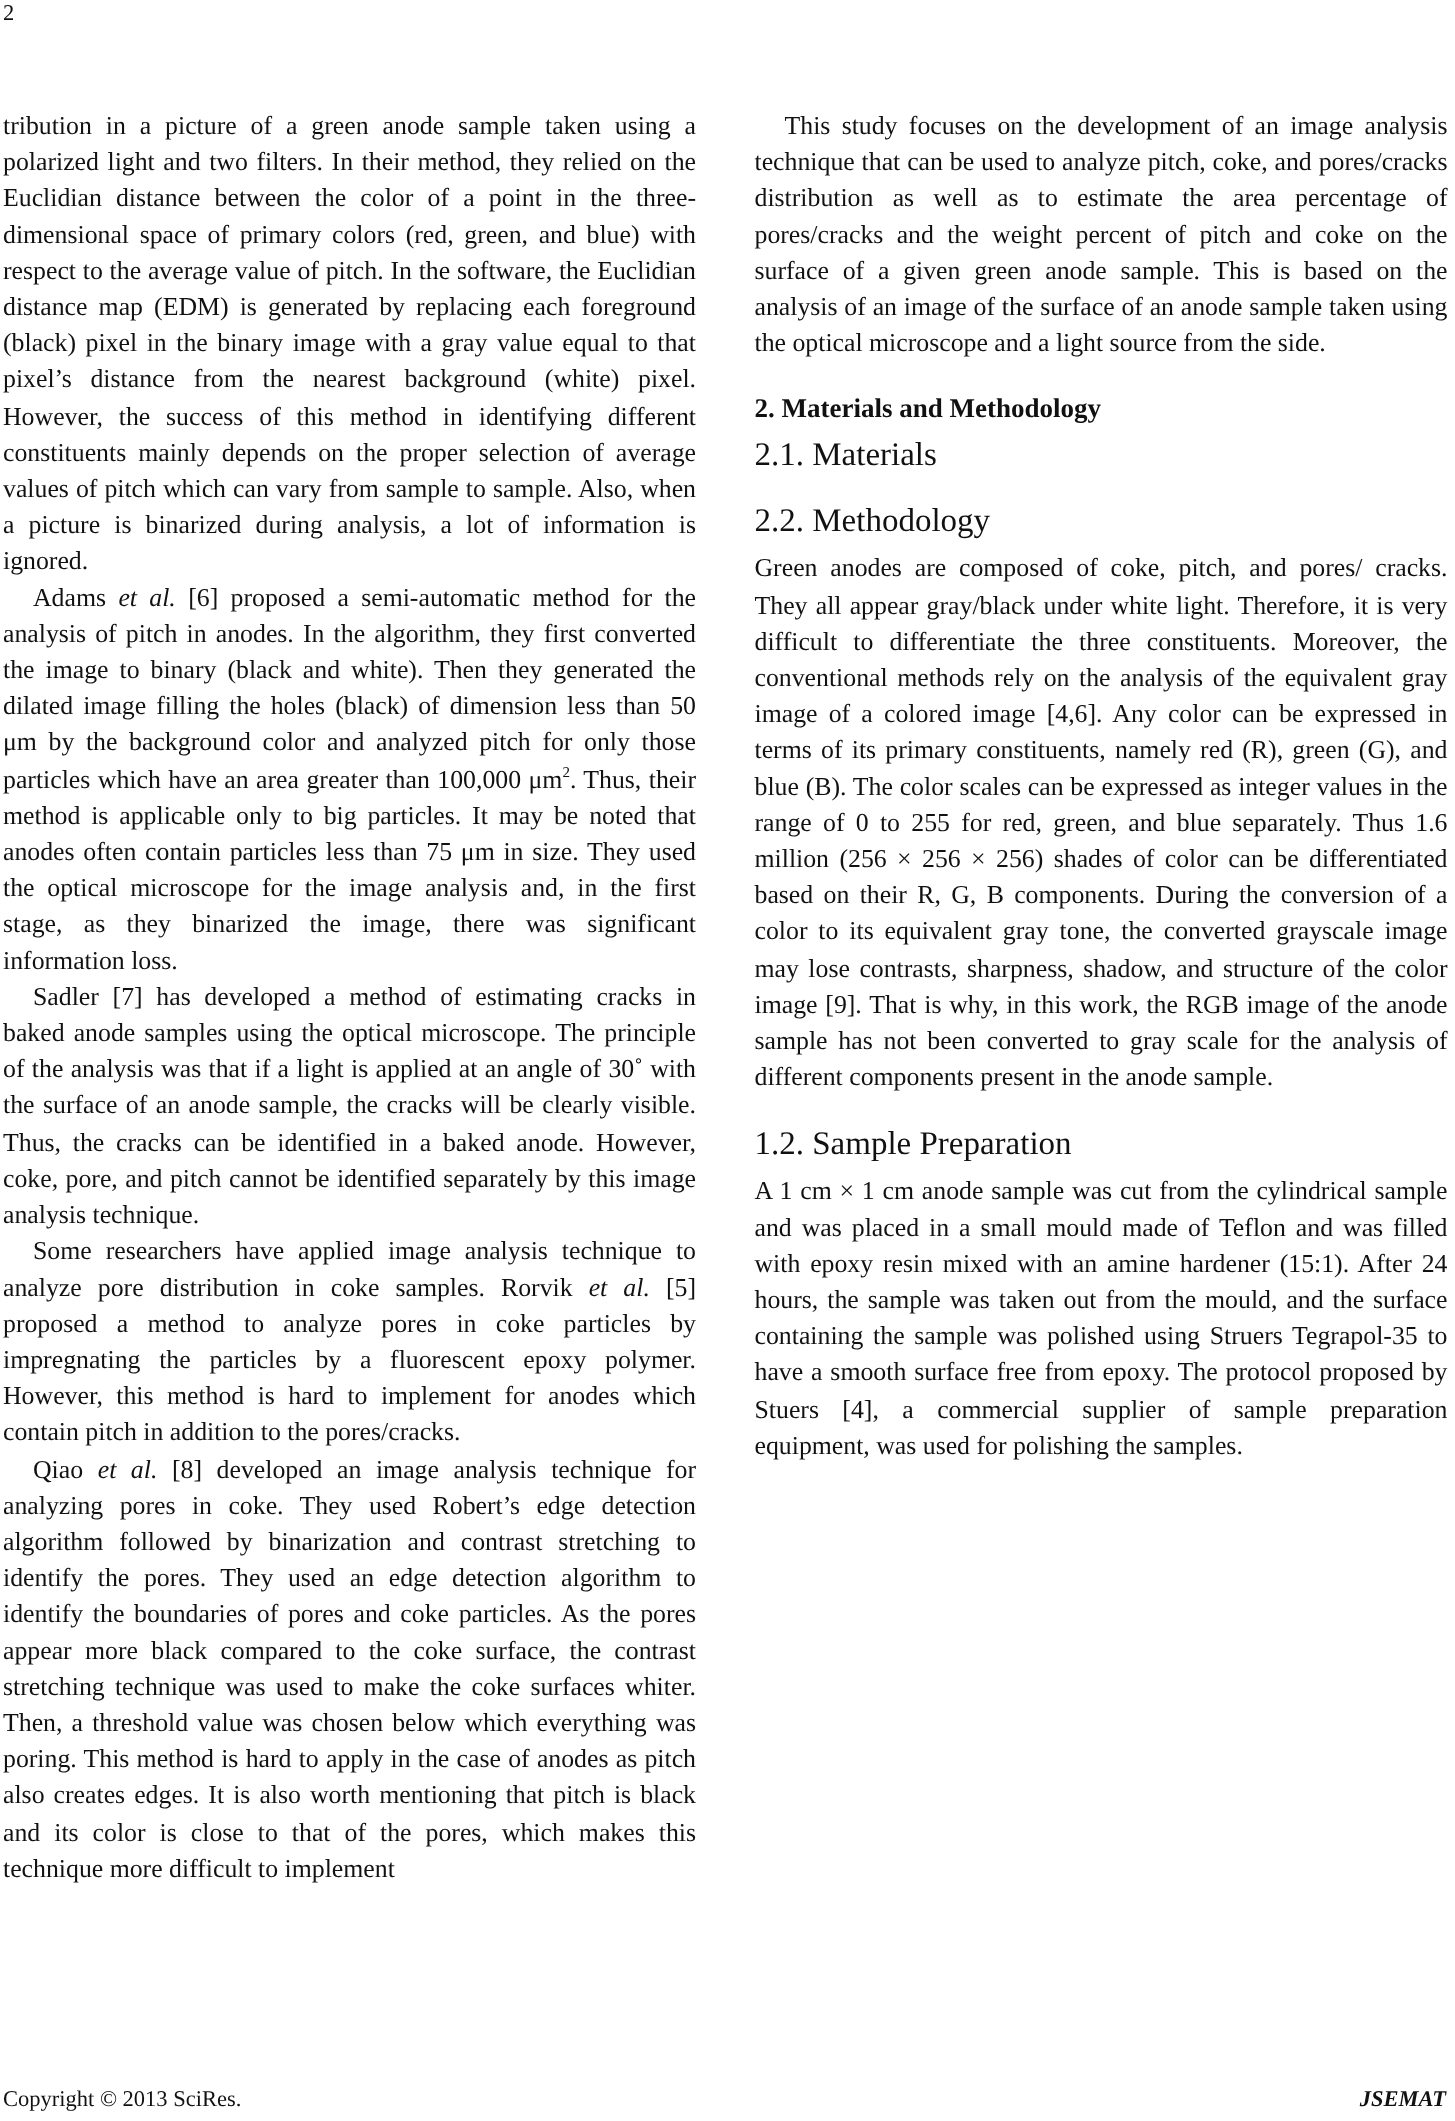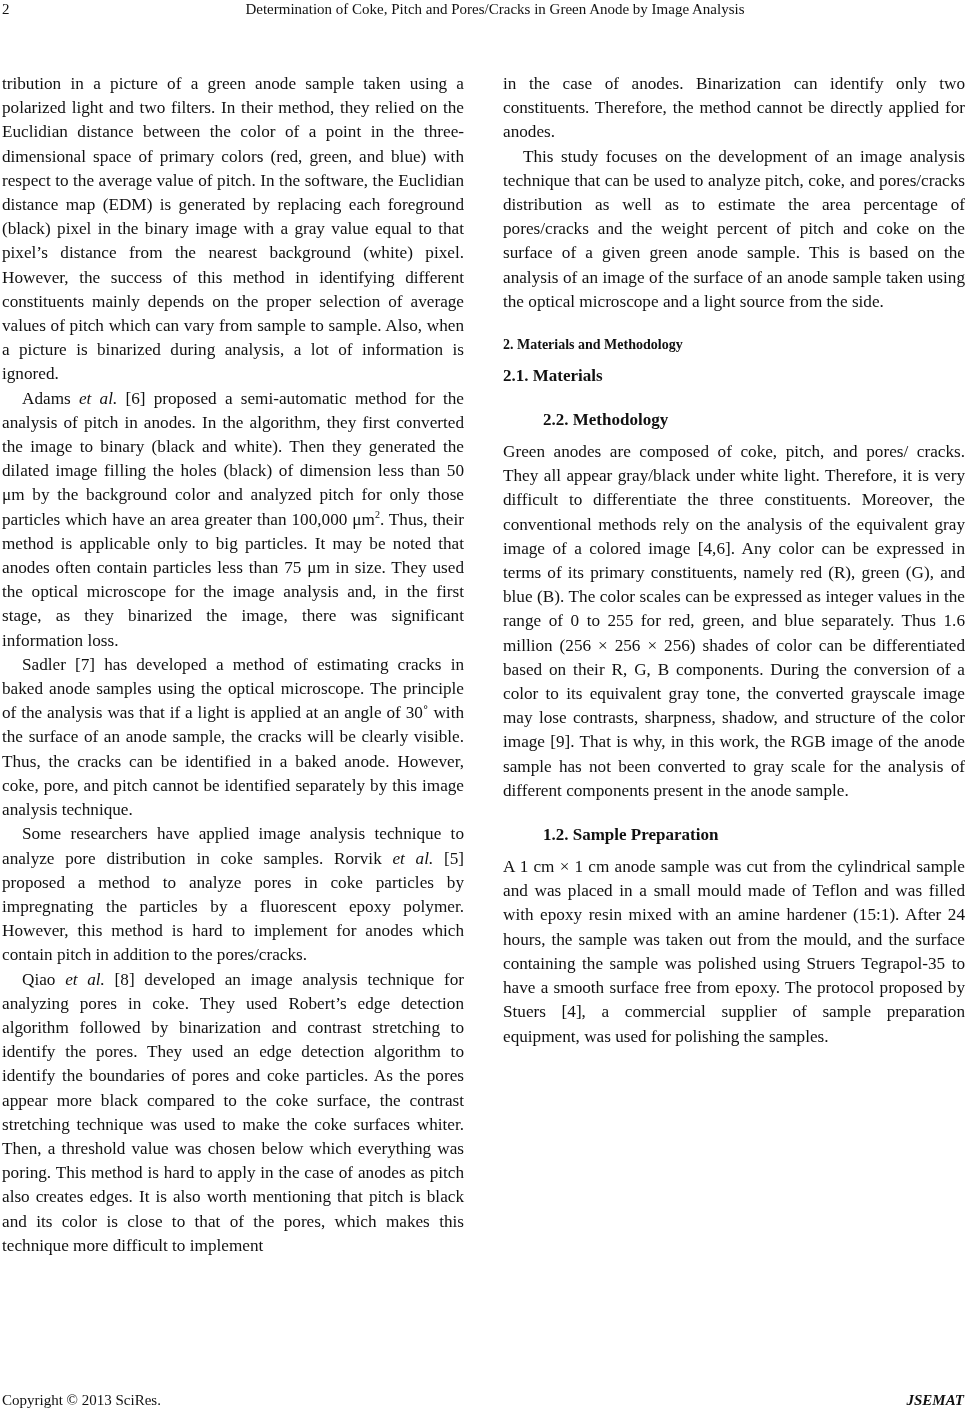--- a/index.html
+++ b/index.html
@@ -9,45 +9,43 @@
   .header .pnum { position: absolute; left: 2px; top: 0; }
   .header .rtitle { position: absolute; left: 0; right: 0; top: 0; text-align: center; padding-left: 20px; }
   .col { position: absolute; top: 72px; width: 462px; font-size: 17.2px; line-height: 24.2px; text-align: justify; hyphens: none; }
   .col.left { left: 2px; }
   .col.right { left: 503px; }
   .col p { margin: 0; text-indent: 0; }
   .col p.ind { text-indent: 20px; }
   .col p + p { margin-top: 0; }
   .col em { font-style: italic; }
   sup { font-size: 10px; vertical-align: 7px; line-height: 0; }
-  h2.sec { font-size: 14px; font-weight: bold; margin: 18px 0 6px 0; line-height: 26px; }
-  h3.sub { font-size: 17px; font-weight: bold; margin: 6px 0 8px 0; line-height: 24px; }
-  h3.sub.gap { margin-top: 20px; margin-left: 40px; }
+  h2.sec { font-size: 18px; font-weight: bold; margin: 18px 0 6px 0; line-height: 26px; }
+  h3.sub { font-size: 22px; font-weight: normal; margin: 6px 0 8px 0; line-height: 24px; }
+  h3.sub.gap { margin-top: 20px; }
   .footer { position: absolute; left: 0; top: 1391px; width: 970px; font-size: 15px; line-height: 18px; }
   .footer .copy { position: absolute; left: 2px; top: 0; }
   .footer .journal { position: absolute; right: 6px; top: 0; font-weight: bold; font-style: italic; }
 </style>
 </head>
 <body>
 
 <div class="header">
   <span class="pnum">2</span>
-  <span class="rtitle">Determination of Coke, Pitch and Pores/Cracks in Green Anode by Image Analysis</span>
 </div>
 
 <div class="col left">
   <p>tribution in a picture of a green anode sample taken using a polarized light and two filters. In their method, they relied on the Euclidian distance between the color of a point in the three-dimensional space of primary colors (red, green, and blue) with respect to the average value of pitch. In the software, the Euclidian distance map (EDM) is generated by replacing each foreground (black) pixel in the binary image with a gray value equal to that pixel’s distance from the nearest background (white) pixel. However, the success of this method in identifying dif­ferent constituents mainly depends on the proper selec­tion of average values of pitch which can vary from sam­ple to sample. Also, when a picture is binarized during analysis, a lot of information is ignored.</p>
   <p class="ind"><span>Adams </span><em>et al.</em><span> [6] proposed a semi-automatic method for the analysis of pitch in anodes. In the algorithm, they first converted the image to binary (black and white). Then they generated the dilated image filling the holes (black) of dimension less than 50 μm by the background color and analyzed pitch for only those particles which have an area greater than 100,000 μm</span><sup>2</sup><span>. Thus, their method is applicable only to big particles. It may be noted that anodes often contain particles less than 75 μm in size. They used the optical microscope for the image analysis and, in the first stage, as they binarized the im­age, there was significant information loss.</span></p>
   <p class="ind">Sadler [7] has developed a method of estimating cracks in baked anode samples using the optical micro­scope. The principle of the analysis was that if a light is applied at an angle of 30˚ with the surface of an anode sample, the cracks will be clearly visible. Thus, the cracks can be identified in a baked anode. However, coke, pore, and pitch cannot be identified separately by this image analysis technique.</p>
   <p class="ind"><span>Some researchers have applied image analysis tech­nique to analyze pore distribution in coke samples. Ror­vik </span><em>et al.</em><span> [5] proposed a method to analyze pores in coke particles by impregnating the particles by a fluorescent epoxy polymer. However, this method is hard to imple­ment for anodes which contain pitch in addition to the pores/cracks.</span></p>
   <p class="ind"><span>Qiao </span><em>et al.</em><span> [8] developed an image analysis technique for analyzing pores in coke. They used Robert’s edge detection algorithm followed by binarization and contrast stretching to identify the pores. They used an edge detec­tion algorithm to identify the boundaries of pores and coke particles. As the pores appear more black compared to the coke surface, the contrast stretching technique was used to make the coke surfaces whiter. Then, a threshold value was chosen below which everything was poring. This method is hard to apply in the case of anodes as pitch also creates edges. It is also worth mentioning that pitch is black and its color is close to that of the pores, which makes this technique more difficult to implement</span></p>
 </div>
 
 <div class="col right">
-  <p>in the case of anodes. Binarization can identify only two constituents. Therefore, the method cannot be directly applied for anodes.</p>
   <p class="ind">This study focuses on the development of an image analysis technique that can be used to analyze pitch, coke, and pores/cracks distribution as well as to estimate the area percentage of pores/cracks and the weight percent of pitch and coke on the surface of a given green anode sample. This is based on the analysis of an image of the surface of an anode sample taken using the optical mi­croscope and a light source from the side.</p>
   <h2 class="sec">2. Materials and Methodology</h2>
   <h3 class="sub">2.1. Materials</h3>
   <h3 class="sub gap">2.2. Methodology</h3>
   <p>Green anodes are composed of coke, pitch, and pores/ cracks. They all appear gray/black under white light. Therefore, it is very difficult to differentiate the three constituents. Moreover, the conventional methods rely on the analysis of the equivalent gray image of a colored image [4,6]. Any color can be expressed in terms of its primary constituents, namely red (R), green (G), and blue (B). The color scales can be expressed as integer values in the range of 0 to 255 for red, green, and blue sepa­rately. Thus 1.6 million (256 × 256 × 256) shades of color can be differentiated based on their R, G, B com­ponents. During the conversion of a color to its equiva­lent gray tone, the converted grayscale image may lose contrasts, sharpness, shadow, and structure of the color image [9]. That is why, in this work, the RGB image of the anode sample has not been converted to gray scale for the analysis of different components present in the anode sample.</p>
   <h3 class="sub gap">1.2. Sample Preparation</h3>
   <p>A 1 cm × 1 cm anode sample was cut from the cylindri­cal sample and was placed in a small mould made of Teflon and was filled with epoxy resin mixed with an amine hardener (15:1). After 24 hours, the sample was taken out from the mould, and the surface containing the sample was polished using Struers Tegrapol-35 to have a smooth surface free from epoxy. The protocol proposed by Stuers [4], a commercial supplier of sample prepara­tion equipment, was used for polishing the samples.</p>
 </div>
 
 <div class="footer">

